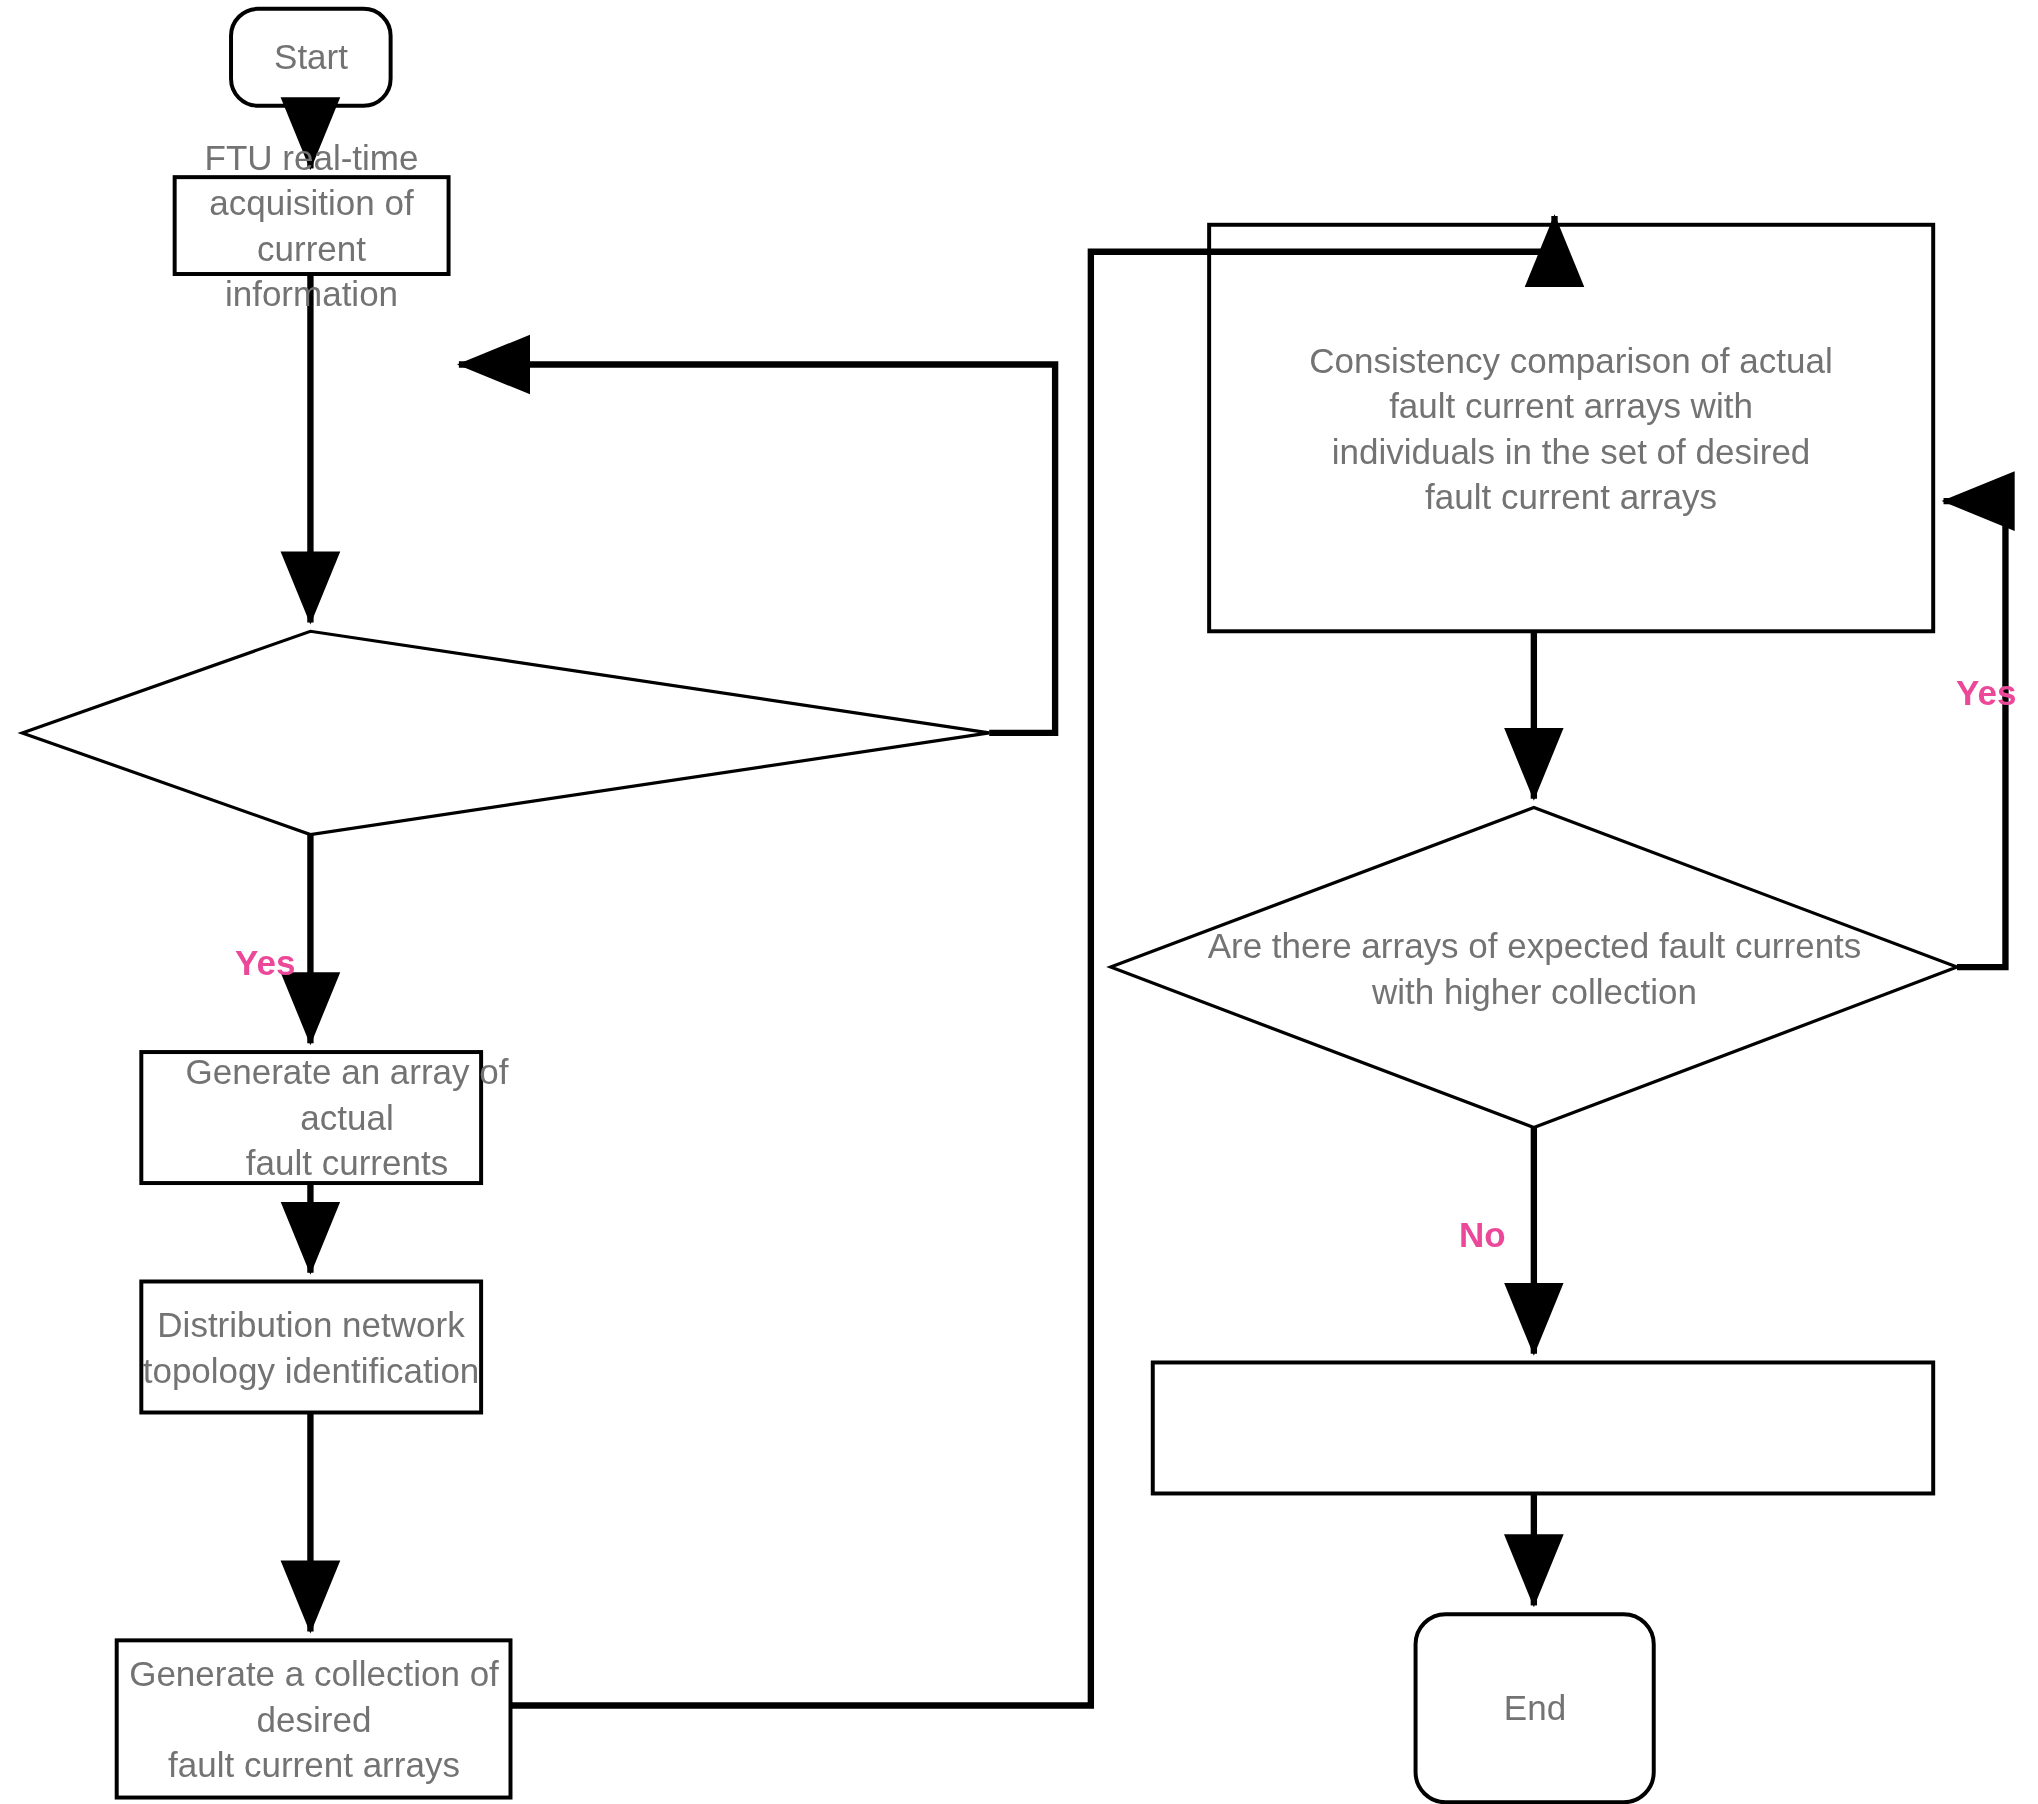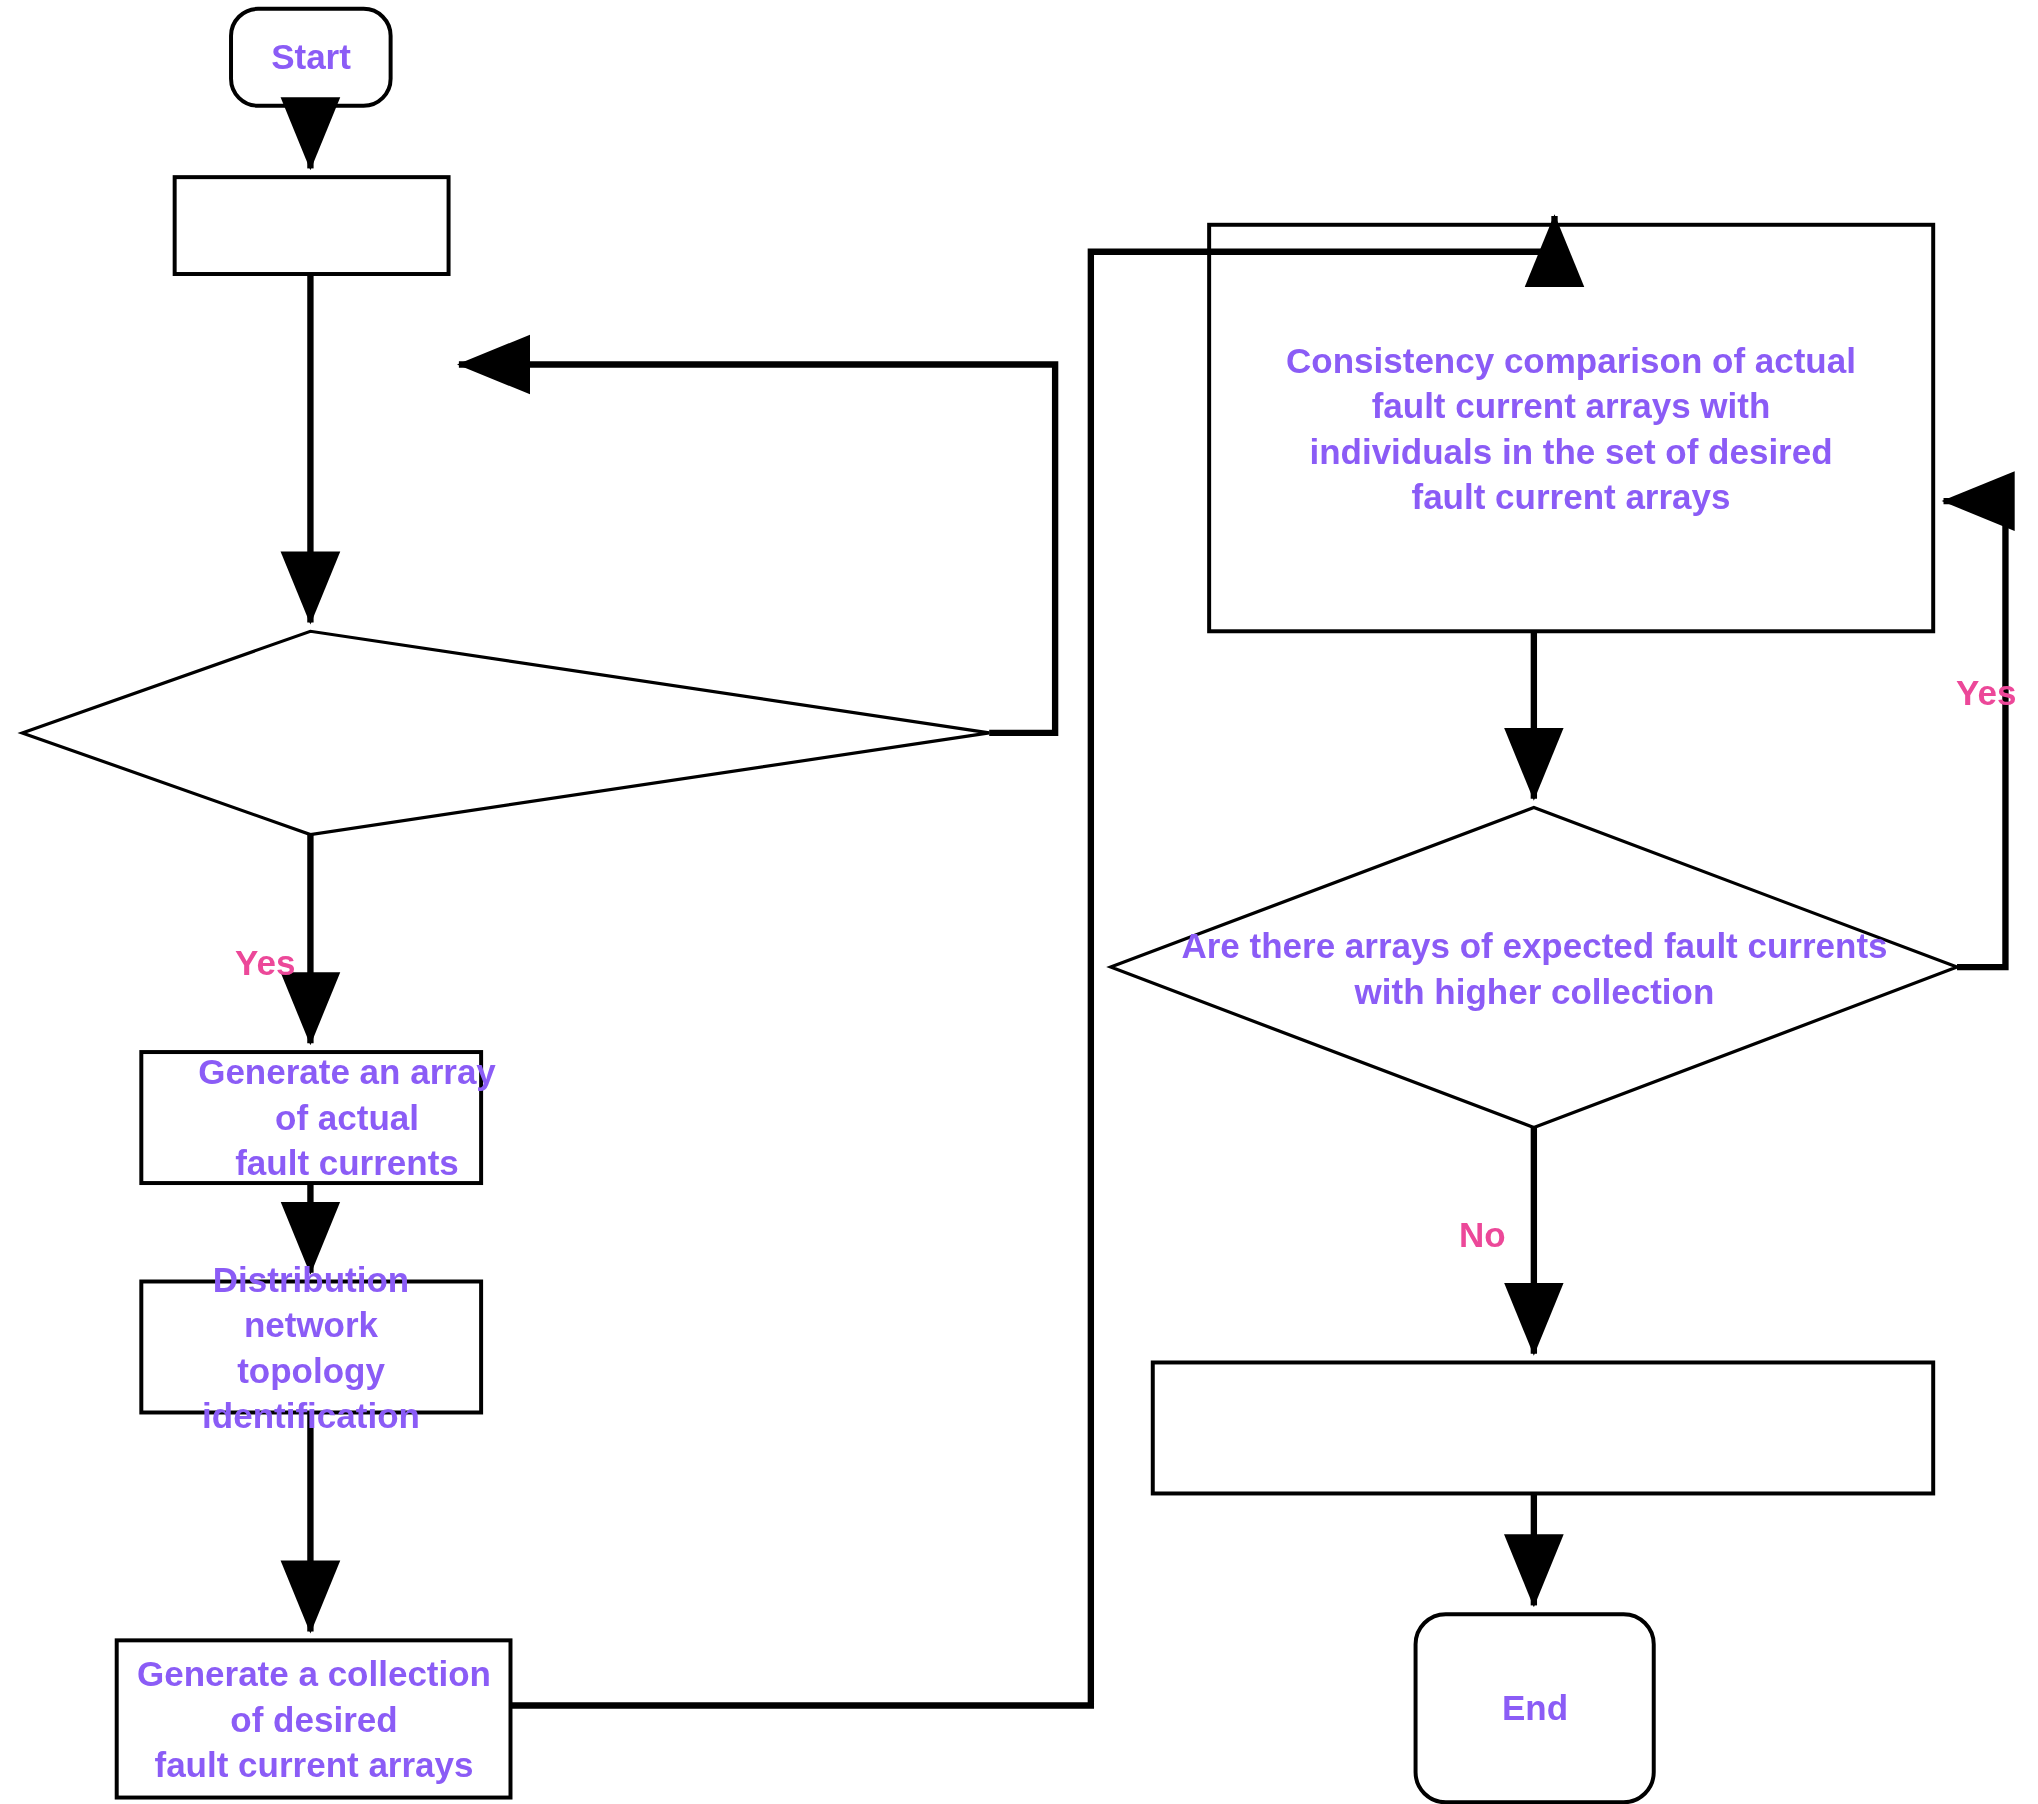--- a/index.html
+++ b/index.html
@@ -1,20 +1,20 @@
 <!DOCTYPE html>
 <html style="font-size:12.7px"><head>
 <meta charset="utf-8">
 <style>
   html,body{margin:0;padding:0;background:#ffffff;}
   #page{position:relative;width:2038px;height:1804px;background:#ffffff;
         font-family:"Liberation Sans","DejaVu Sans",sans-serif;}
   #svg-layer{position:absolute;left:0;top:0;width:2038px;height:1804px;}
   .node-label{position:absolute;display:flex;align-items:center;justify-content:center;
-              text-align:center;font-weight:bold;color:#8b5cf6;line-height:1.30;
+              text-align:center;font-weight:normal;color:#737373;line-height:1.30;
               white-space:pre-line;pointer-events:none;}
   .edge-label{position:absolute;font-weight:bold;color:#ec4899;white-space:nowrap;}
   .f44{font-size:35px;}
 </style>
 </head>
 <body>
 
 <div id="page">
 
   <svg id="svg-layer" viewBox="0 0 2567 2272">
@@ -62,20 +62,23 @@
 
     <path d="M 2465 1218 L 2526 1218 L 2526 631 L 2448 631" fill="none" stroke="#000000" stroke-width="8" marker-end="url(#arrow)"></path>
 
     <path d="M 1932 1420 L 1932 1705" fill="none" stroke="#000000" stroke-width="8" marker-end="url(#arrow)"></path>
 
     <path d="M 1932 1881 L 1932 2022" fill="none" stroke="#000000" stroke-width="8" marker-end="url(#arrow)"></path>
   </svg>
 
   <div class="node-label f44" style="left:231px;top:8.7px;width:160px;height:97px;">Start</div>
 
+  <div class="node-label f44" style="left:168px;top:177px;width:287px;height:97px;">FTU real-time
+acquisition of current
+information</div>
 
 
   <div class="node-label f44" style="left:141px;top:1052px;width:340px;height:131px;padding-left:36px;">Generate an array of actual
 fault currents</div>
 
   <div class="node-label f44" style="left:141px;top:1282px;width:340px;height:131px;">Distribution network
 topology identification</div>
 
   <div class="node-label f44" style="left:117px;top:1641px;width:394px;height:157px;">Generate a collection of desired
 fault current arrays</div>

